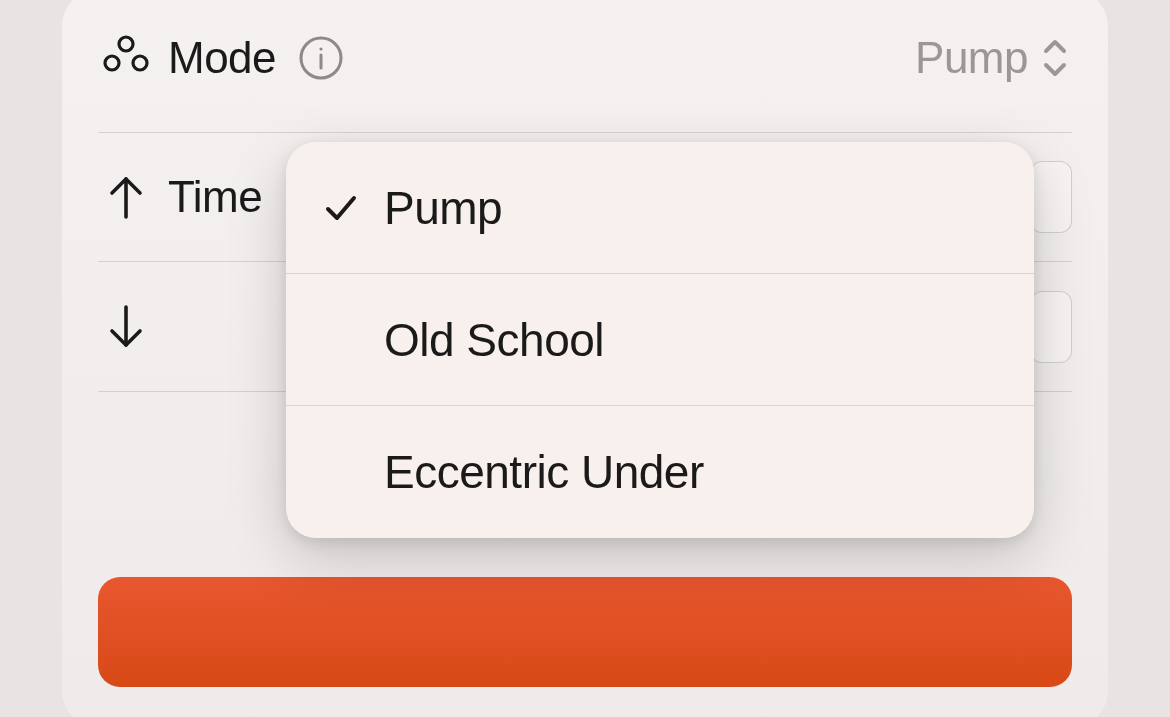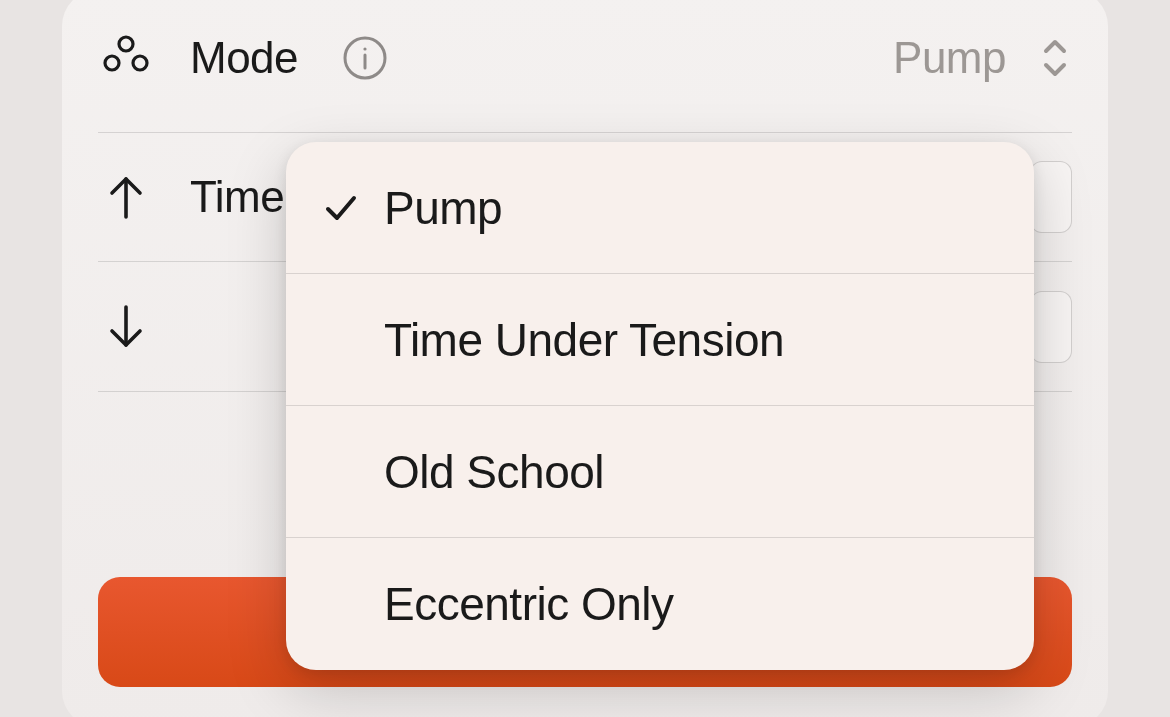--- a/index.html
+++ b/index.html
@@ -23,21 +23,20 @@
       bottom: -10px;
       background: linear-gradient(180deg, #f4f1f0 0%, #efebea 100%);
       border-radius: 36px;
       padding: 40px 36px;
     }
     .row {
       display: flex;
       align-items: center;
       height: 130px;
       border-bottom: 1px solid rgba(0,0,0,0.12);
-      gap: 22px;
     }
     .row:first-child {
       border-bottom: none;
       padding-bottom: 46px;
     }
     .row:last-of-type.row-border {
       border-bottom: none;
     }
     .row .icon {
       width: 56px;
@@ -195,23 +194,19 @@
   <div class="pop-item">
     <span class="pop-check">
       <svg width="34" height="34" viewBox="0 0 34 34" fill="none" stroke="#1a1a1a" stroke-width="4" stroke-linecap="round" stroke-linejoin="round">
         <polyline points="4,18 13,27 30,7"></polyline>
       </svg>
     </span>
     <span class="pop-label">Pump</span>
   </div>
   <div class="pop-item">
     <span class="pop-check"></span>
-    <span class="pop-label">Time Under Tension</span>
+    <span class="pop-label">Old School</span>
   </div>
   <div class="pop-item">
     <span class="pop-check"></span>
-    <span class="pop-label">Old School</span>
-  </div>
-  <div class="pop-item">
-    <span class="pop-check"></span>
-    <span class="pop-label">Eccentric Only</span>
+    <span class="pop-label">Eccentric Under</span>
   </div>
 </div>
 
 </body></html>

